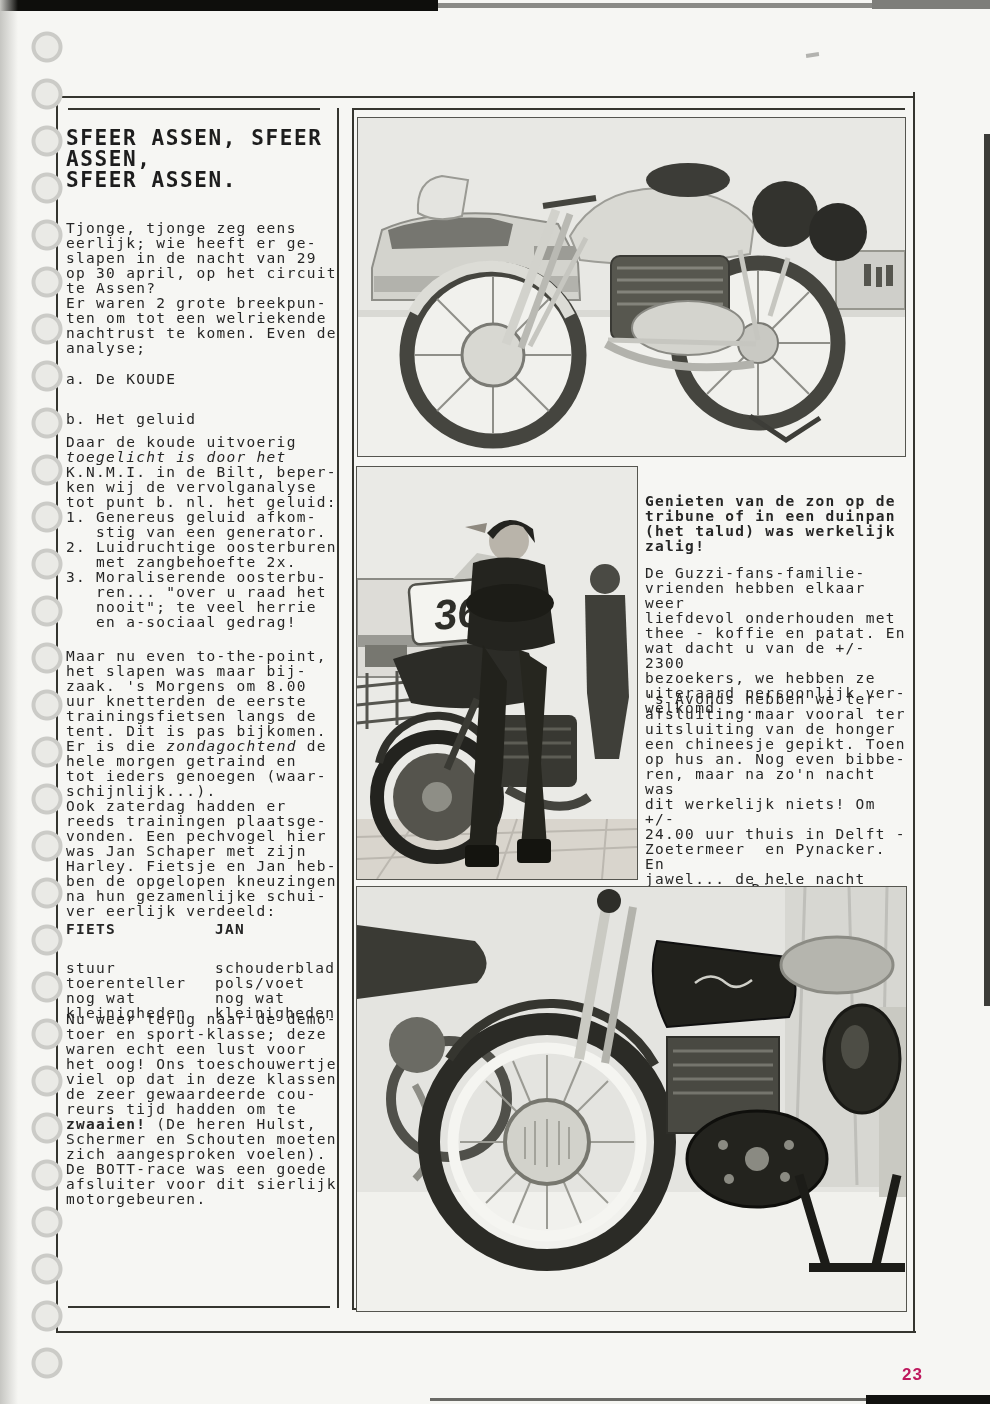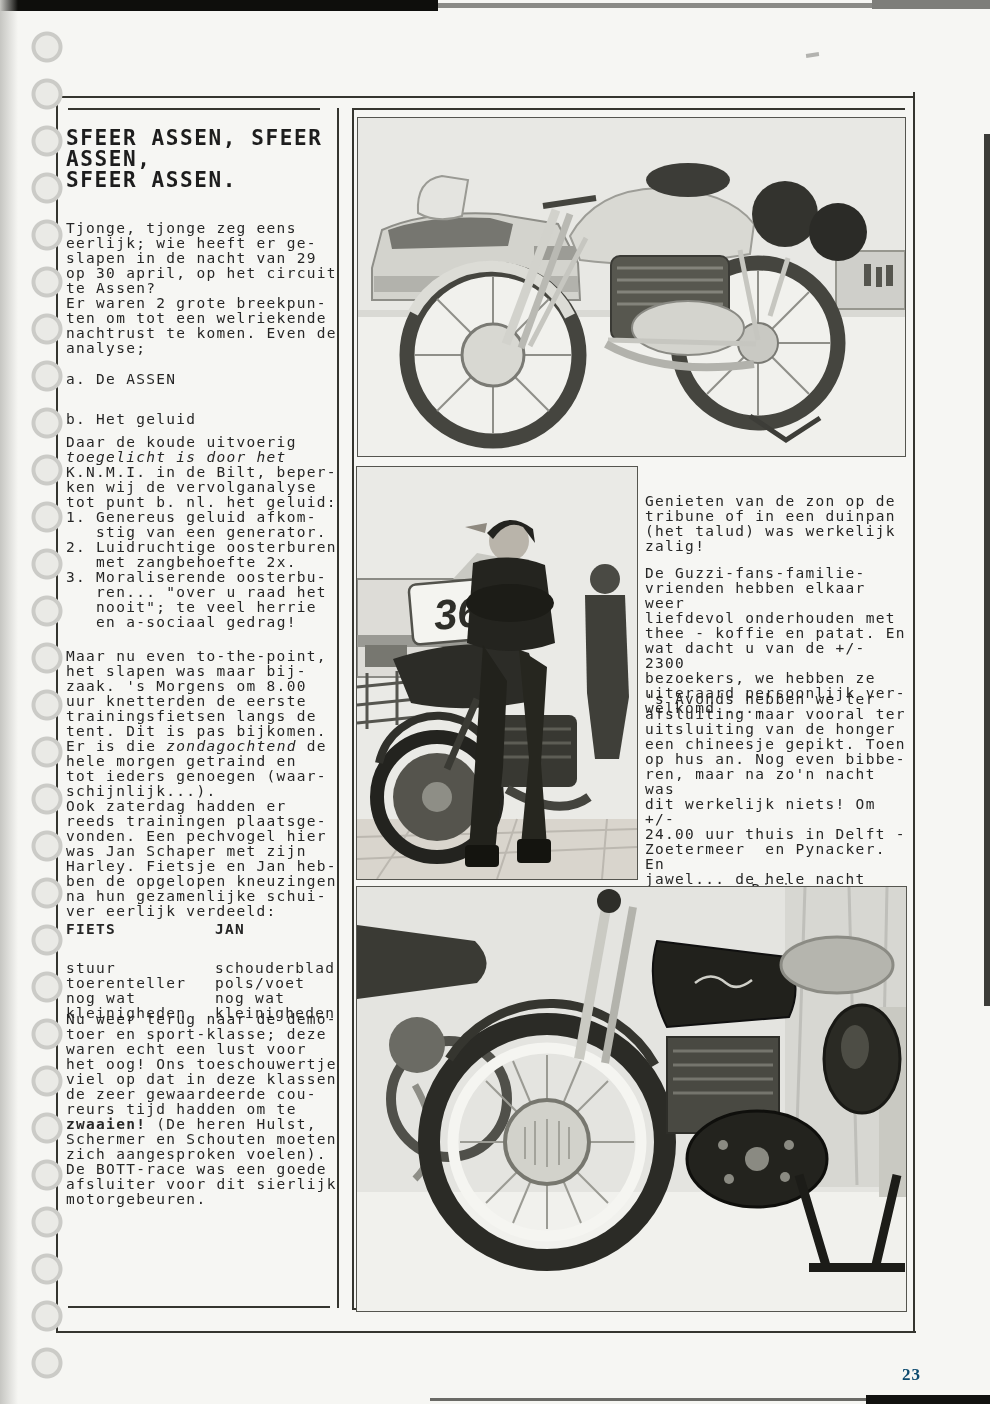--- a/index.html
+++ b/index.html
@@ -12,21 +12,21 @@
   .mono b{font-weight:bold;}
   .heading{font-weight:bold;font-size:21px;line-height:21px;letter-spacing:1.6px;white-space:pre-wrap;color:#1d1d1d;}
   .photo{position:absolute;border:1px solid #55554f;background:#e7e7e3;overflow:hidden;}
   .holes{position:absolute;left:27px;top:24px;width:40px;height:1370px;
          background-image:radial-gradient(circle at 20px 23px,#eaeae6 0 11px,#cbcbc7 12px 15px,rgba(0,0,0,0) 16px);
          background-size:40px 47px;background-repeat:repeat-y;z-index:5;}
   .leftshade{position:absolute;left:0;top:0;width:18px;height:1404px;
          background:linear-gradient(to right,#c6c6c2,rgba(198,198,194,0));z-index:4;}
   .tablecols{display:flex;}
   .tablecols .c1{width:149px;}
-  .pagenum{font-family:Liberation Serif, serif;font-weight:bold;font-size:17px;color:#0c4a6e;letter-spacing:1px;}
+  .pagenum{font-family:Liberation Sans, sans-serif;font-weight:bold;font-size:17px;color:#be185d;letter-spacing:1px;}
   svg{display:block;}
 </style>
 </head>
 <body>
 
 <div id="page">
 
   <div class="abs" style="left:0;top:0;width:438px;height:11px;background:#0e0e0c;"></div>
   <div class="abs" style="left:438px;top:3px;width:434px;height:5px;background:#8a8a86;"></div>
   <div class="abs" style="left:872px;top:0;width:118px;height:9px;background:#7e7e7a;"></div>
@@ -55,21 +55,21 @@
   <div class="abs mono" style="left:66px;top:197px;width:276px;">Tjonge, tjonge zeg eens
 eerlijk; wie heeft er ge-
 slapen in de nacht van 29
 op 30 april, op het circuit
 te Assen?
 Er waren 2 grote breekpun-
 ten om tot een welriekende
 nachtrust te komen. Even de
 analyse;</div>
 
-  <div class="abs mono" style="left:66px;top:348px;width:276px;">a. De ASSEN</div>
+  <div class="abs mono" style="left:66px;top:348px;width:276px;">a. De KOUDE</div>
   <div class="abs mono" style="left:66px;top:388px;width:276px;">b. Het geluid</div>
 
   <div class="abs mono" style="left:66px;top:411px;width:276px;"><span>Daar de koude uitvoerig
 </span><i>toegelicht is door het</i><span>
 K.N.M.I. in de Bilt, beper-
 ken wij de vervolganalyse
 tot punt b. nl. het geluid:
 1. Genereus geluid afkom-
    stig van een generator.
 2. Luidruchtige oosterburen
@@ -123,21 +123,21 @@
 de zeer gewaardeerde cou-
 reurs tijd hadden om te
 </span><b>zwaaien!</b><span> (De heren Hulst,
 Schermer en Schouten moeten
 zich aangesproken voelen).
 De BOTT-race was een goede
 afsluiter voor dit sierlijk
 motorgebeuren.</span></div>
 
 
-  <div class="abs mono" style="left:645px;top:470px;width:268px;">Genieten van de zon op de
+  <div class="abs mono" style="left:645px;top:470px;width:268px;font-weight:bold;">Genieten van de zon op de
 tribune of in een duinpan
 (het talud) was werkelijk
 zalig!</div>
   <div class="abs mono" style="left:645px;top:542px;width:268px;">De Guzzi-fans-familie-
 vrienden hebben elkaar weer
 liefdevol onderhouden met
 thee - koffie en patat. En
 wat dacht u van de +/- 2300
 bezoekers, we hebben ze
 uiteraard persoonlijk ver-

